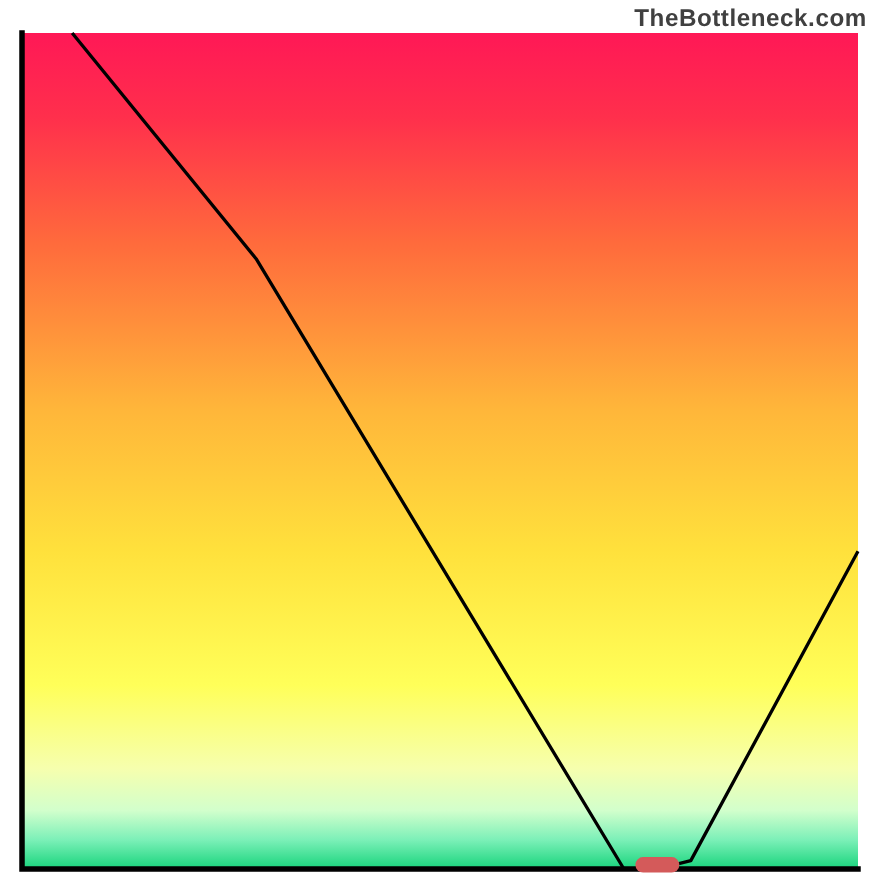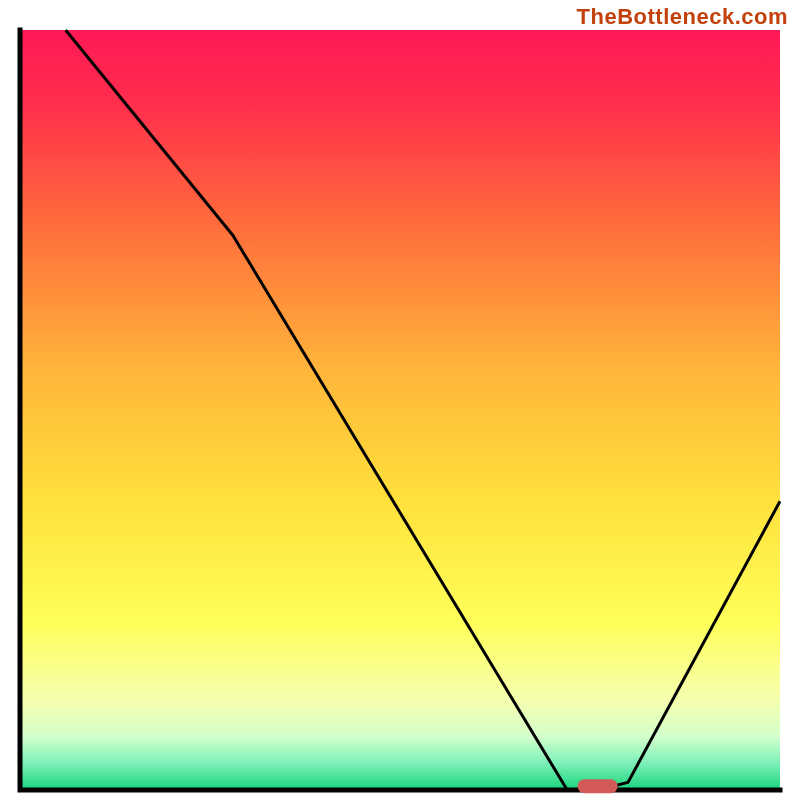--- a/index.html
+++ b/index.html
@@ -15,21 +15,21 @@
     width: 800px;
     height: 800px;
   }
   .watermark {
     position: absolute;
     top: 4px;
     right: 12px;
     font-family: Arial, Helvetica, sans-serif;
     font-size: 22px;
     font-weight: 600;
-    color: #c2410c;
+    color: #404040;
     letter-spacing: 0.5px;
     z-index: 10;
   }
   svg.chart {
     display: block;
   }
 </style>
 </head>
 <body>
 

